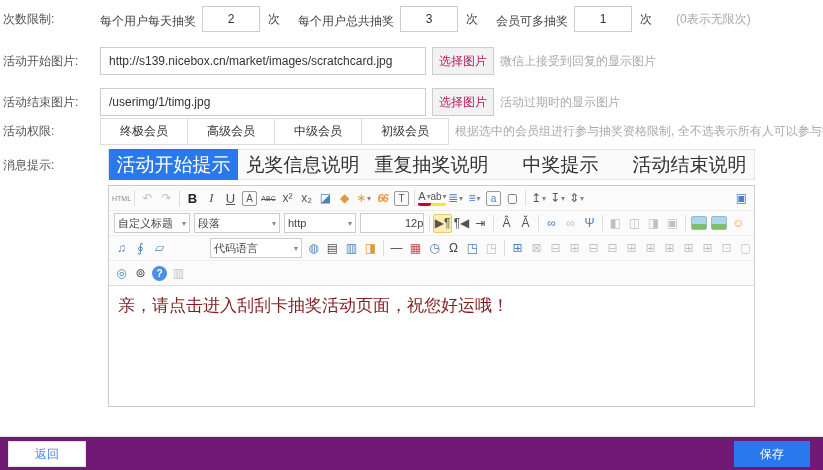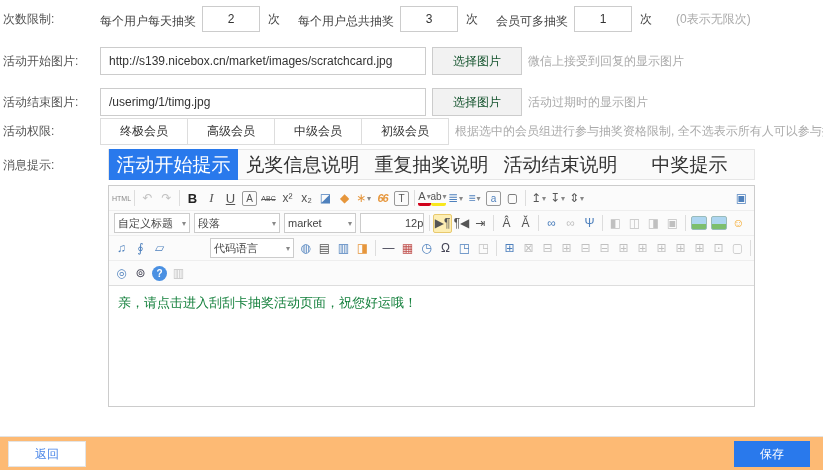--- a/index.html
+++ b/index.html
@@ -10,21 +10,21 @@
   .frow { position:absolute; left:0; width:823px; display:flex; align-items:center; }
   .flabel { width:100px; padding-left:3px; color:#555; flex:0 0 100px; }
   .fbody { display:flex; align-items:center; }
 
   .ltxt { color:#444; margin:4px 6px 0 0; white-space:nowrap;font-family:Liberation Serif, serif; }
   .sfx { color:#444; margin:0 18px 0 8px; }
   .numin { width:58px; height:26px; border:1px solid #ccc; text-align:center; font-size:12px; color:#333; outline:none; }
   .hint { color:#aaa; margin-left:6px; white-space:nowrap; }
 
   .urlin { width:326px; height:28px; border:1px solid #ccc; padding:0 8px; font-size:12px; color:#333; outline:none; }
-  .pickbtn { height:28px; margin-left:6px; padding:0 20px; background:#f2f2f2; border:1px solid #ccc; color:#14532d; font-size:12px; cursor:pointer; }
+  .pickbtn { height:28px; margin-left:6px; padding:0 6px; background:#f2f2f2; border:1px solid #ccc; color:#be185d; font-size:12px; cursor:pointer; }
 
   .mgroup { display:flex; }
   .mgroup .mbtn { min-width:88px; height:27px; line-height:25px; text-align:center; background:#fff;
     border:1px solid #ddd; margin-left:-1px; color:#333; cursor:pointer; padding:0 14px; }
   .mgroup .mbtn:first-child { margin-left:0; }
 
   .tabbar { position:absolute; left:108px; top:149px; width:647px; height:31px; display:flex;
     background:#fafafa; border:1px solid #e6e6e6; }
   .tabbar .tab { flex:1; text-align:center; line-height:29px; font-size:19px; color:#333; cursor:pointer; }
   .tabbar .tab.active { background:#2979ec; color:#fff; line-height:31px; margin:-1px 0; }
@@ -54,23 +54,23 @@
   .c-u { text-decoration:underline; font-size:13px; }
   .c-box { border:1px solid #999; width:15px; height:15px; font-size:10px; margin:0 2px; }
   .c-strike { font-size:7px; text-decoration:line-through; letter-spacing:0; }
   .c-quote { font-weight:bold; font-style:italic; color:#e6963c; font-size:11px; letter-spacing:-1px; }
   .c-fc { line-height:11px; height:16px; border-bottom:3px solid #d0021b; width:13px; font-size:11px; }
   .c-hl { line-height:11px; height:16px; border-bottom:3px solid #f8e71c; width:15px; font-size:10px; }
   .c-txt { font-size:7px; color:#888; letter-spacing:0; }
   .c-help { background:#4a90e2; color:#fff; border-radius:50%; width:15px; height:15px; font-size:10px; font-weight:bold; margin:0 2px; }
   .imgpic { background:linear-gradient(180deg,#aed6f1 55%,#7dbf6e 45%); border:1px solid #9bb; width:16px; height:14px; margin:0 2px; }
 
-  .econtent { flex:1; background:#fff; padding:8px 9px; font-size:13px; color:#15803d; cursor:text; overflow:hidden; }
-
-  .footer { position:absolute; left:0; bottom:0; width:823px; height:34px; background:#fdba74;
+  .econtent { flex:1; background:#fff; padding:8px 9px; font-size:17px; color:#7f1d1d; cursor:text; overflow:hidden; }
+
+  .footer { position:absolute; left:0; bottom:0; width:823px; height:34px; background:#701a75;
     border-top:1px solid #e3e3e3; }
   .backbtn { position:absolute; left:8px; top:4px; width:78px; height:26px; background:#fff;
     border:1px solid #e4e4e4; color:#4a86e8; font-size:12px; cursor:pointer; }
   .savebtn { position:absolute; right:13px; top:4px; width:76px; height:26px; background:#2979ec;
     border:1px solid #2979ec; color:#fff; font-size:12px; cursor:pointer; }
 </style>
 </head>
 <body>
 
 <div class="page">
@@ -122,22 +122,22 @@
     </div>
   </div>
 
   <div class="frow" style="top:150px;height:30px;">
     <div class="flabel">消息提示:</div>
   </div>
   <div class="tabbar">
       <span class="tab active">活动开始提示说明</span>
       <span class="tab">兑奖信息说明</span>
       <span class="tab">重复抽奖说明</span>
+      <span class="tab">中奖提示</span>
       <span class="tab">活动结束说明</span>
-      <span class="tab">中奖提示</span>
     </div>
 
   <div class="editor">
     <div class="tbar">
         <span class="ic c-txt">HTML</span>
         <i class="tsep"></i>
         <span class="ic dis">↶</span>
         <span class="ic dis">↷</span>
         <i class="tsep"></i>
         <span class="ic c-b">B</span>
@@ -169,21 +169,21 @@
     <div class="tbar">
         <span class="tsel" style="width: 76px;">
           <span>自定义标题</span>
           <b class="car">▾</b>
         </span>
         <span class="tsel" style="width: 86px;">
           <span>段落</span>
           <b class="car">▾</b>
         </span>
         <span class="tsel" style="width: 72px;">
-          <span>market</span>
+          <span>http</span>
           <b class="car">▾</b>
         </span>
         <span class="tsel" style="width: 64px; padding-left: 44px;">
           <span>12px</span>
           <b class="car">▾</b>
         </span>
         <i class="tsep"></i>
         <span class="ic act">▶¶</span>
         <span class="ic">¶◀</span>
         <span class="ic">⇥</span>
@@ -202,21 +202,21 @@
         <i class="tsep"></i>
         <span class="ic imgpic"></span>
         <span class="ic imgpic"></span>
         <span class="ic c-yellow">☺</span>
         <span class="ic c-orange">◐</span>
       </div>
     <div class="tbar">
         <span class="ic c-blue">♫</span>
         <span class="ic c-blue">∮</span>
         <span class="ic c-blue">▱</span>
-        <span class="tsel" style="width: 84px; margin-left: 41px;">
+        <span class="tsel" style="width: 92px; margin-left: 41px;">
           <span>代码语言</span>
           <b class="car">▾</b>
         </span>
         <span class="ic c-blue">◍</span>
         <span class="ic">▤</span>
         <span class="ic c-blue">▥</span>
         <span class="ic c-orange">◨</span>
         <i class="tsep"></i>
         <span class="ic c-dark">—</span>
         <span class="ic c-red">▦</span>

